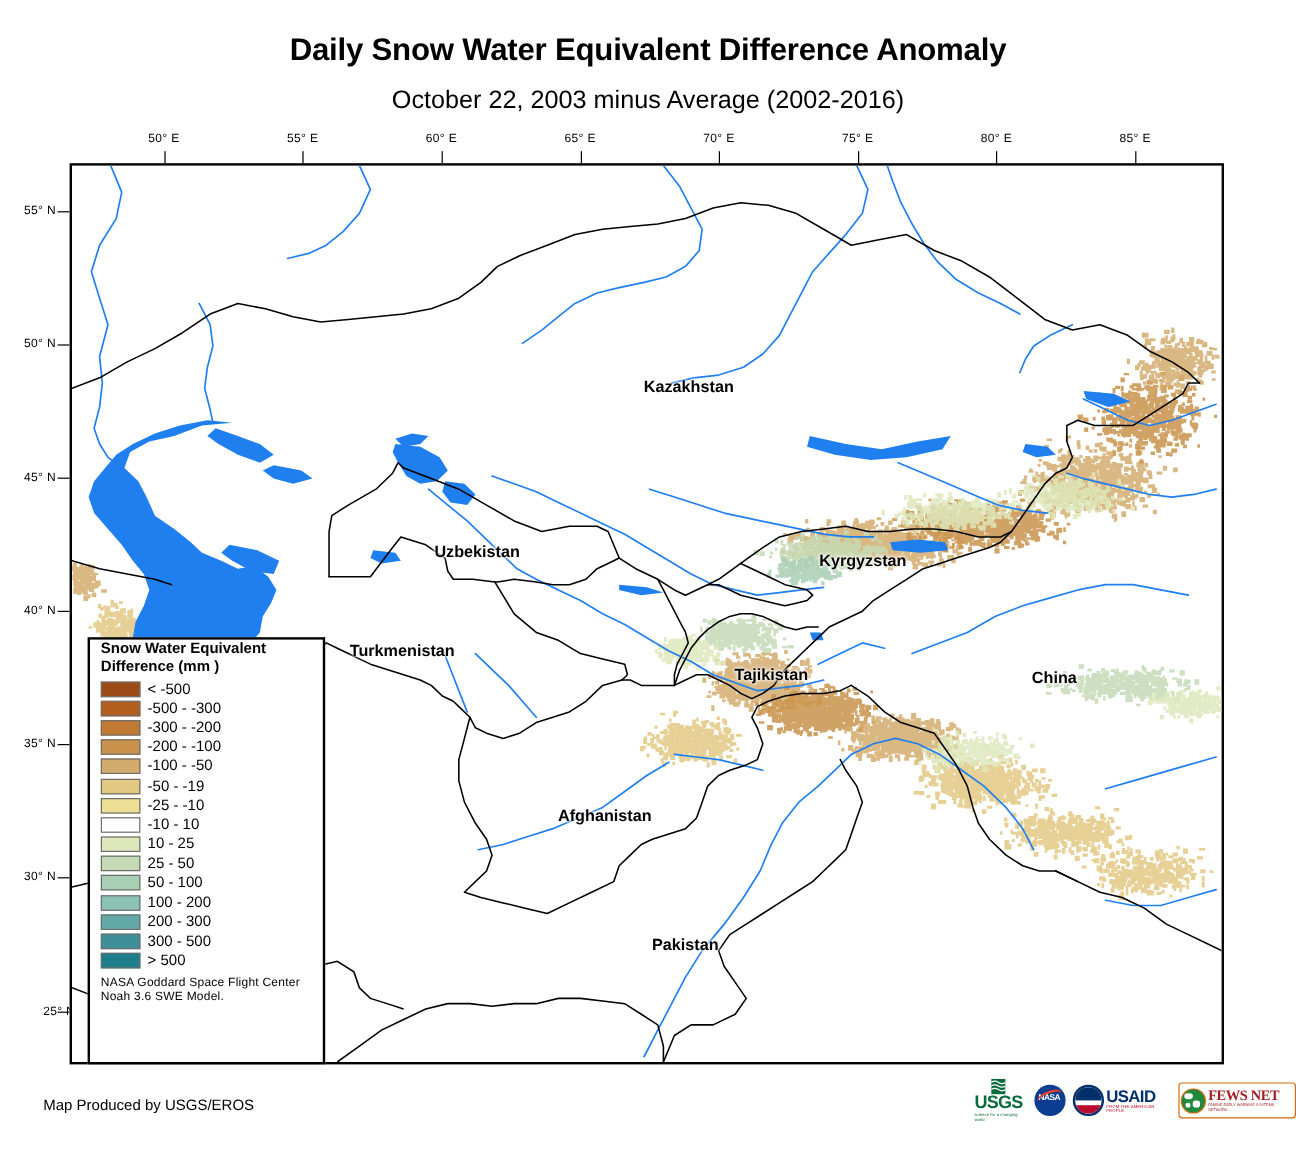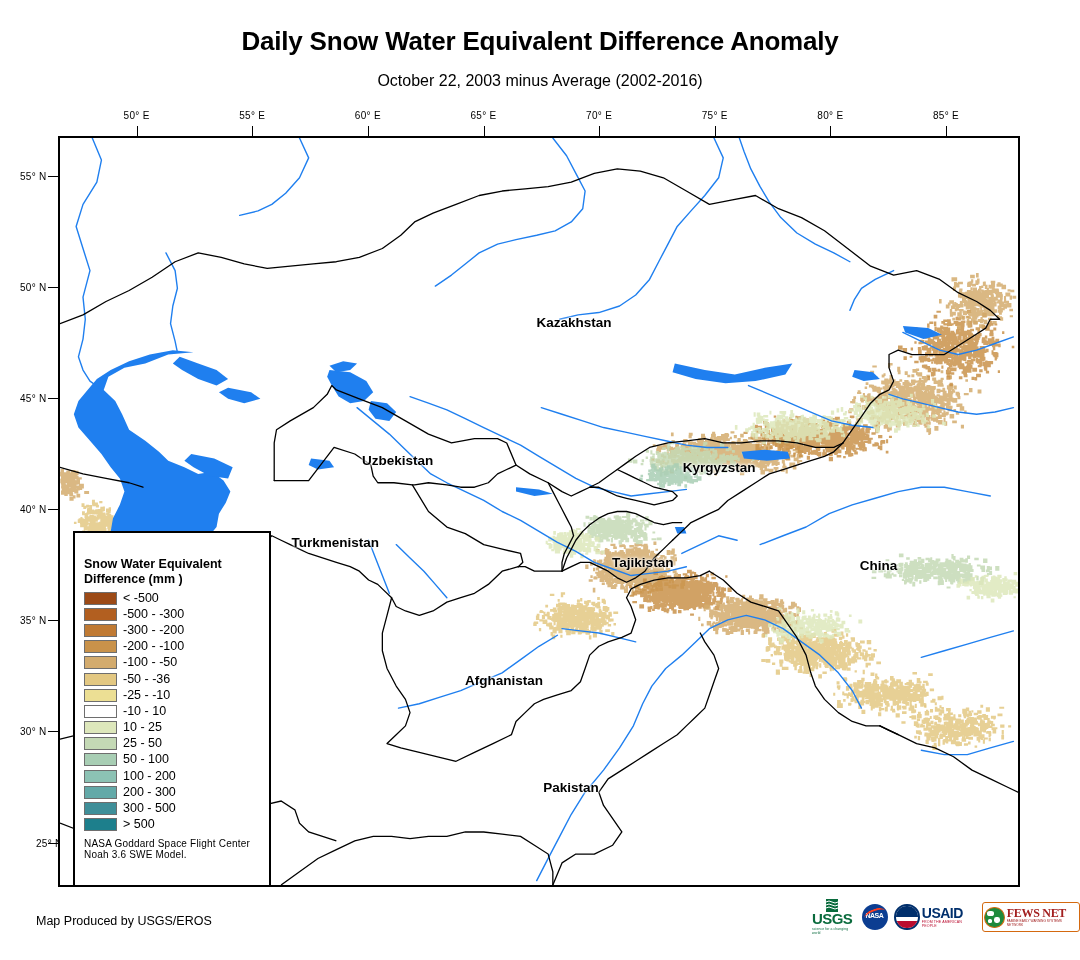--- a/index.html
+++ b/index.html
@@ -8,21 +8,21 @@
     font-family:"Liberation Sans",sans-serif;color:#000;
   }
 
   
   #title{
     position:absolute;left:0;top:26px;width:1080px;text-align:center;
     font-size:26px;font-weight:bold;letter-spacing:-0.2px;
   }
   #subtitle{
     position:absolute;left:0;top:72px;width:1080px;text-align:center;
-    font-size:16px;font-weight:normal;
+    font-size:21px;font-weight:normal;
   }
 
   
   #map-frame{
     position:absolute;left:58px;top:136px;width:962px;height:751px;
     border:2px solid #000;background:#ffffff;overflow:hidden;box-sizing:border-box;
   }
   #map-canvas{position:absolute;left:0;top:0;width:100%;height:100%;}
 
   
@@ -41,21 +41,21 @@
   .country-label{
     position:absolute;font-size:13.5px;font-weight:bold;color:#000;
     white-space:nowrap;transform:translate(-50%,-50%);
     text-shadow:0 0 2px #fff,0 0 3px #fff,0 0 4px #fff;
   }
 
   
   #legend{
     position:absolute;left:73px;top:531px;width:198px;height:356px;
     background:#ffffff;border:2px solid #000;box-sizing:border-box;
-    padding:24px 8px 4px 9px;
+    padding:0 8px 4px 9px;
   }
   #legend-title{font-size:12.5px;font-weight:bold;line-height:15px;margin-bottom:3px;}
   .legend-row{display:flex;align-items:center;height:16.2px;}
   .legend-swatch{
     width:33px;height:13px;border:1px solid #6e6e6e;box-sizing:border-box;
     flex:0 0 auto;margin-right:6px;
   }
   .legend-text{font-size:12.5px;line-height:13px;white-space:nowrap;}
   #legend-source{font-size:10px;line-height:11.5px;margin-top:5px;letter-spacing:0.2px;}
 
@@ -253,21 +253,21 @@
       <div class="legend-row">
         <span class="legend-swatch" style="background: rgb(201, 146, 74);"></span>
         <span class="legend-text">-200 - -100</span>
       </div>
       <div class="legend-row">
         <span class="legend-swatch" style="background: rgb(211, 171, 109);"></span>
         <span class="legend-text">-100 - -50</span>
       </div>
       <div class="legend-row">
         <span class="legend-swatch" style="background: rgb(227, 200, 130);"></span>
-        <span class="legend-text">-50 - -36</span>
+        <span class="legend-text">-50 - -19</span>
       </div>
       <div class="legend-row">
         <span class="legend-swatch" style="background: rgb(236, 223, 148);"></span>
         <span class="legend-text">-25 - -10</span>
       </div>
       <div class="legend-row">
         <span class="legend-swatch" style="background: rgb(255, 255, 255);"></span>
         <span class="legend-text">-10 - 10</span>
       </div>
       <div class="legend-row">

